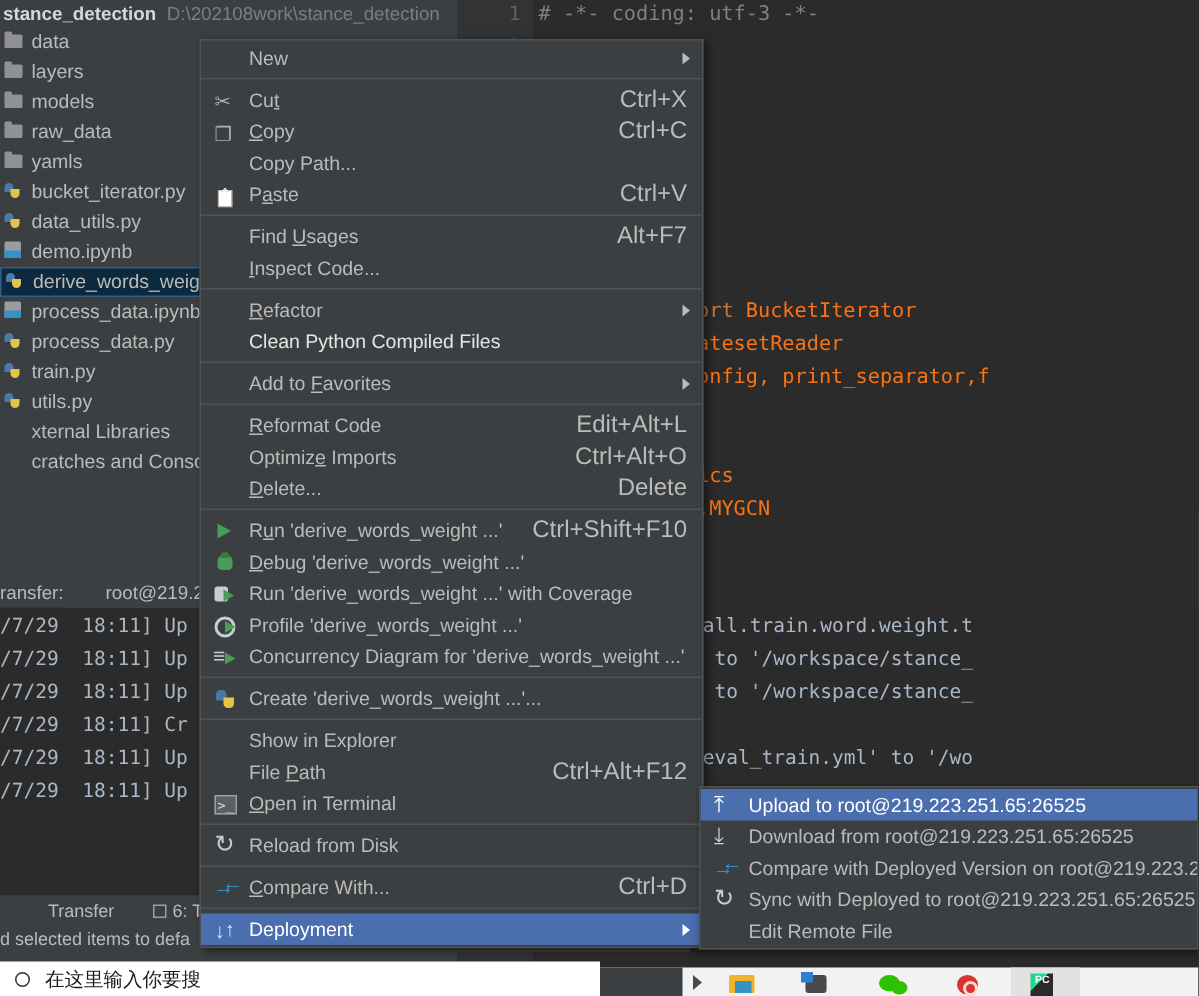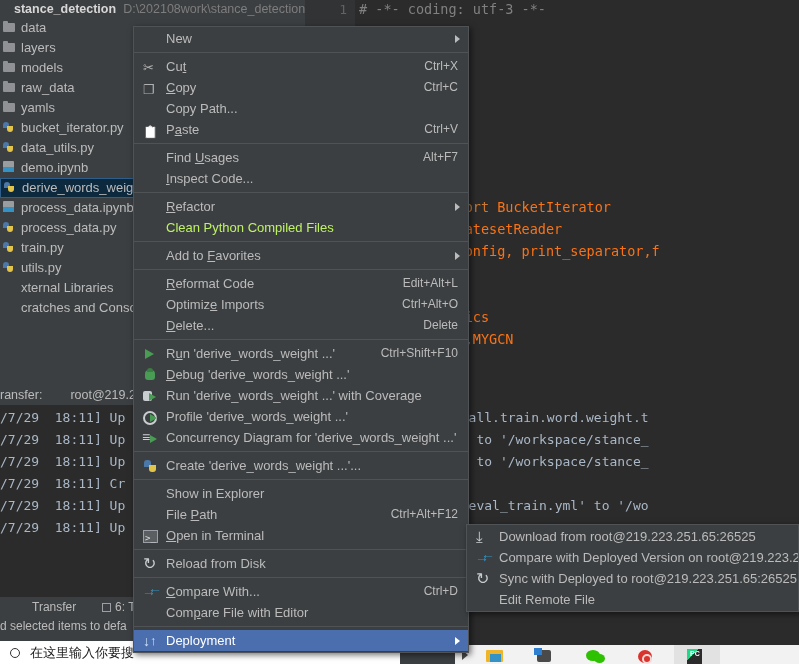--- a/index.html
+++ b/index.html
@@ -11,21 +11,21 @@
   }
   #root { position: relative; width: 799px; height: 664px; overflow: hidden; }
 
   
   .ide { position:absolute; left:0; top:0; width:799px; height:645px; background:#3c3f41; }
 
   
   .tree-header {
     position:absolute; left:0; top:0; width:305px; height:18px;
     background:#3c3f41; color:#d7d7d7; font-size:12.5px; font-weight:bold;
-    white-space:nowrap; overflow:hidden; padding-left:14px; line-height:18px;
+    white-space:nowrap; overflow:hidden; padding-left:2px; line-height:18px;
   }
   .tree-header .path { color:#7d7d7d; font-weight:normal; font-size:12.5px; margin-left:7px;}
 
   
   .tree {
     position:absolute; left:0; top:18px; width:305px; height:367px;
     background:#3c3f41; overflow:hidden;
   }
   .tree-row {
     position:relative; height:20px; line-height:20px; color:#bbbbbb;
@@ -119,23 +119,23 @@
   .ctxmenu{
     position:absolute; left:133px; top:26px; width:336px;
     background:#3c3f41; border:1px solid #4f5355;
     box-shadow:2px 2px 6px rgba(0,0,0,.55);
     padding:1px 0; z-index:50;
   }
   .mi{
     position:relative; height:21px; line-height:21px; color:#bbbbbb;
     font-size:13px; padding-left:32px; padding-right:18px; white-space:nowrap;
   }
-  .mi.disabled{ color:#bef264; }
+  .mi.disabled{ color:#e5e5e5; }
   .mi.sel{ background:#4b6eaf; color:#ffffff; }
-  .mi .acc{ position:absolute; right:10px; top:0; color:#bbbbbb; font-size:12px;}
+  .mi .acc{ position:absolute; right:10px; top:0; color:#bbbbbb; font-size:16px;}
   .mi .arrow{
     position:absolute; right:8px; top:7px; width:0;height:0;
     border-left:5px solid #bbbbbb; border-top:4px solid transparent; border-bottom:4px solid transparent;
   }
   .mi.sel .arrow{ border-left-color:#ffffff; }
   .sep{ height:1px; background:#4f5355; margin:3px 0; }
   .mi .mic{ position:absolute; left:8px; top:3px; width:16px; height:16px; }
   .u{ text-decoration:underline; }
 
   
@@ -322,26 +322,26 @@
       <div class="sep"></div>
       <div class="mi"><span class="mic ic-python"></span><span>Create 'derive_words_weight ...'...</span></div>
       <div class="sep"></div>
       <div class="mi"><span>Show in Explorer</span></div>
       <div class="mi"><span>File <span class="u">P</span>ath</span><span class="acc">Ctrl+Alt+F12</span></div>
       <div class="mi"><span class="mic ic-term"></span><span><span class="u">O</span>pen in Terminal</span></div>
       <div class="sep"></div>
       <div class="mi"><span class="mic ic-reload"></span><span>Reload from Disk</span></div>
       <div class="sep"></div>
       <div class="mi"><span class="mic ic-compare"></span><span><span class="u">C</span>ompare With...</span><span class="acc">Ctrl+D</span></div>
-      <div class="mi"><span>Com<span class="u">p</span>are File with Editor</span></div>
       <div class="sep"></div>
       <div class="mi sel"><span class="mic ic-deploy"></span><span>Deployment</span><span class="arrow"></span></div>
     </div>
 
   <div class="submenu" id="submenu">
+      <div class="mi sel"><span class="mic ic-upload"></span><span>Upload to root@219.223.251.65:26525</span></div>
       <div class="mi"><span class="mic ic-download"></span><span>Download from root@219.223.251.65:26525</span></div>
       <div class="mi"><span class="mic ic-compare"></span><span>Compare with Deployed Version on root@219.223.25</span></div>
       <div class="mi"><span class="mic ic-sync"></span><span>Sync with Deployed to root@219.223.251.65:26525...</span></div>
       <div class="mi"><span>Edit Remote File</span></div>
     </div>
 
   <div class="search-box">
     <span class="search-circle"></span>
     <span class="search-text">在这里输入你要搜</span>
   </div>

